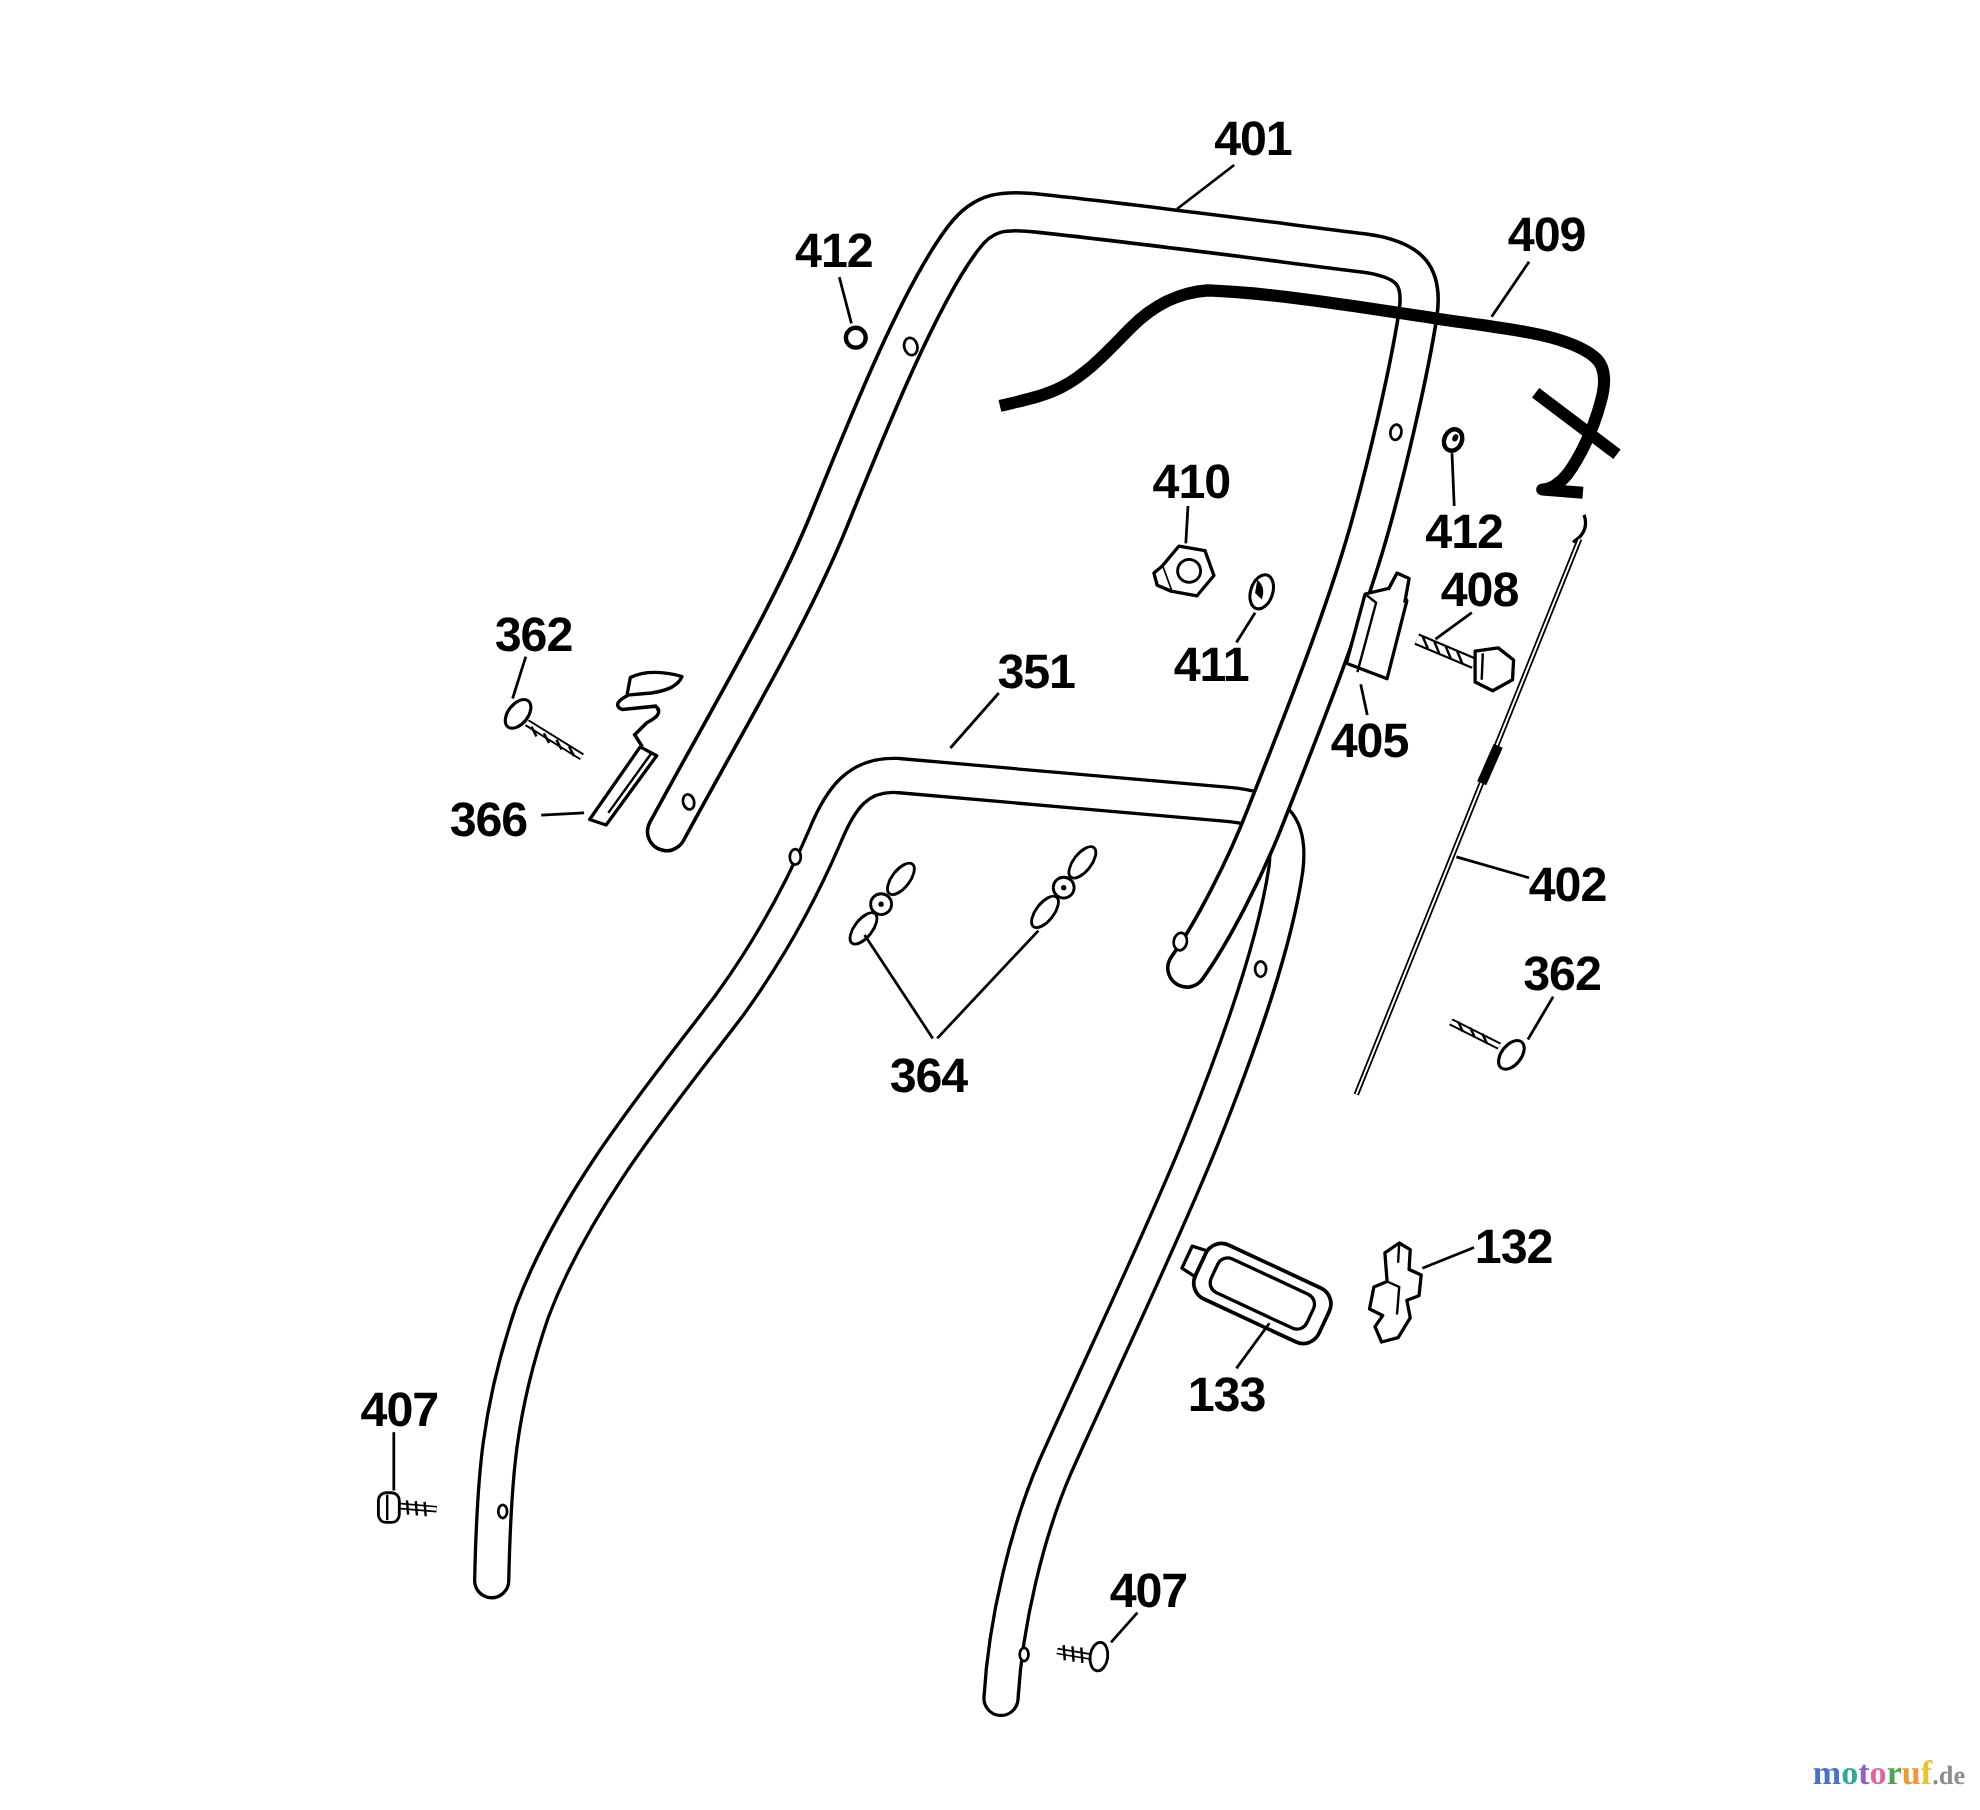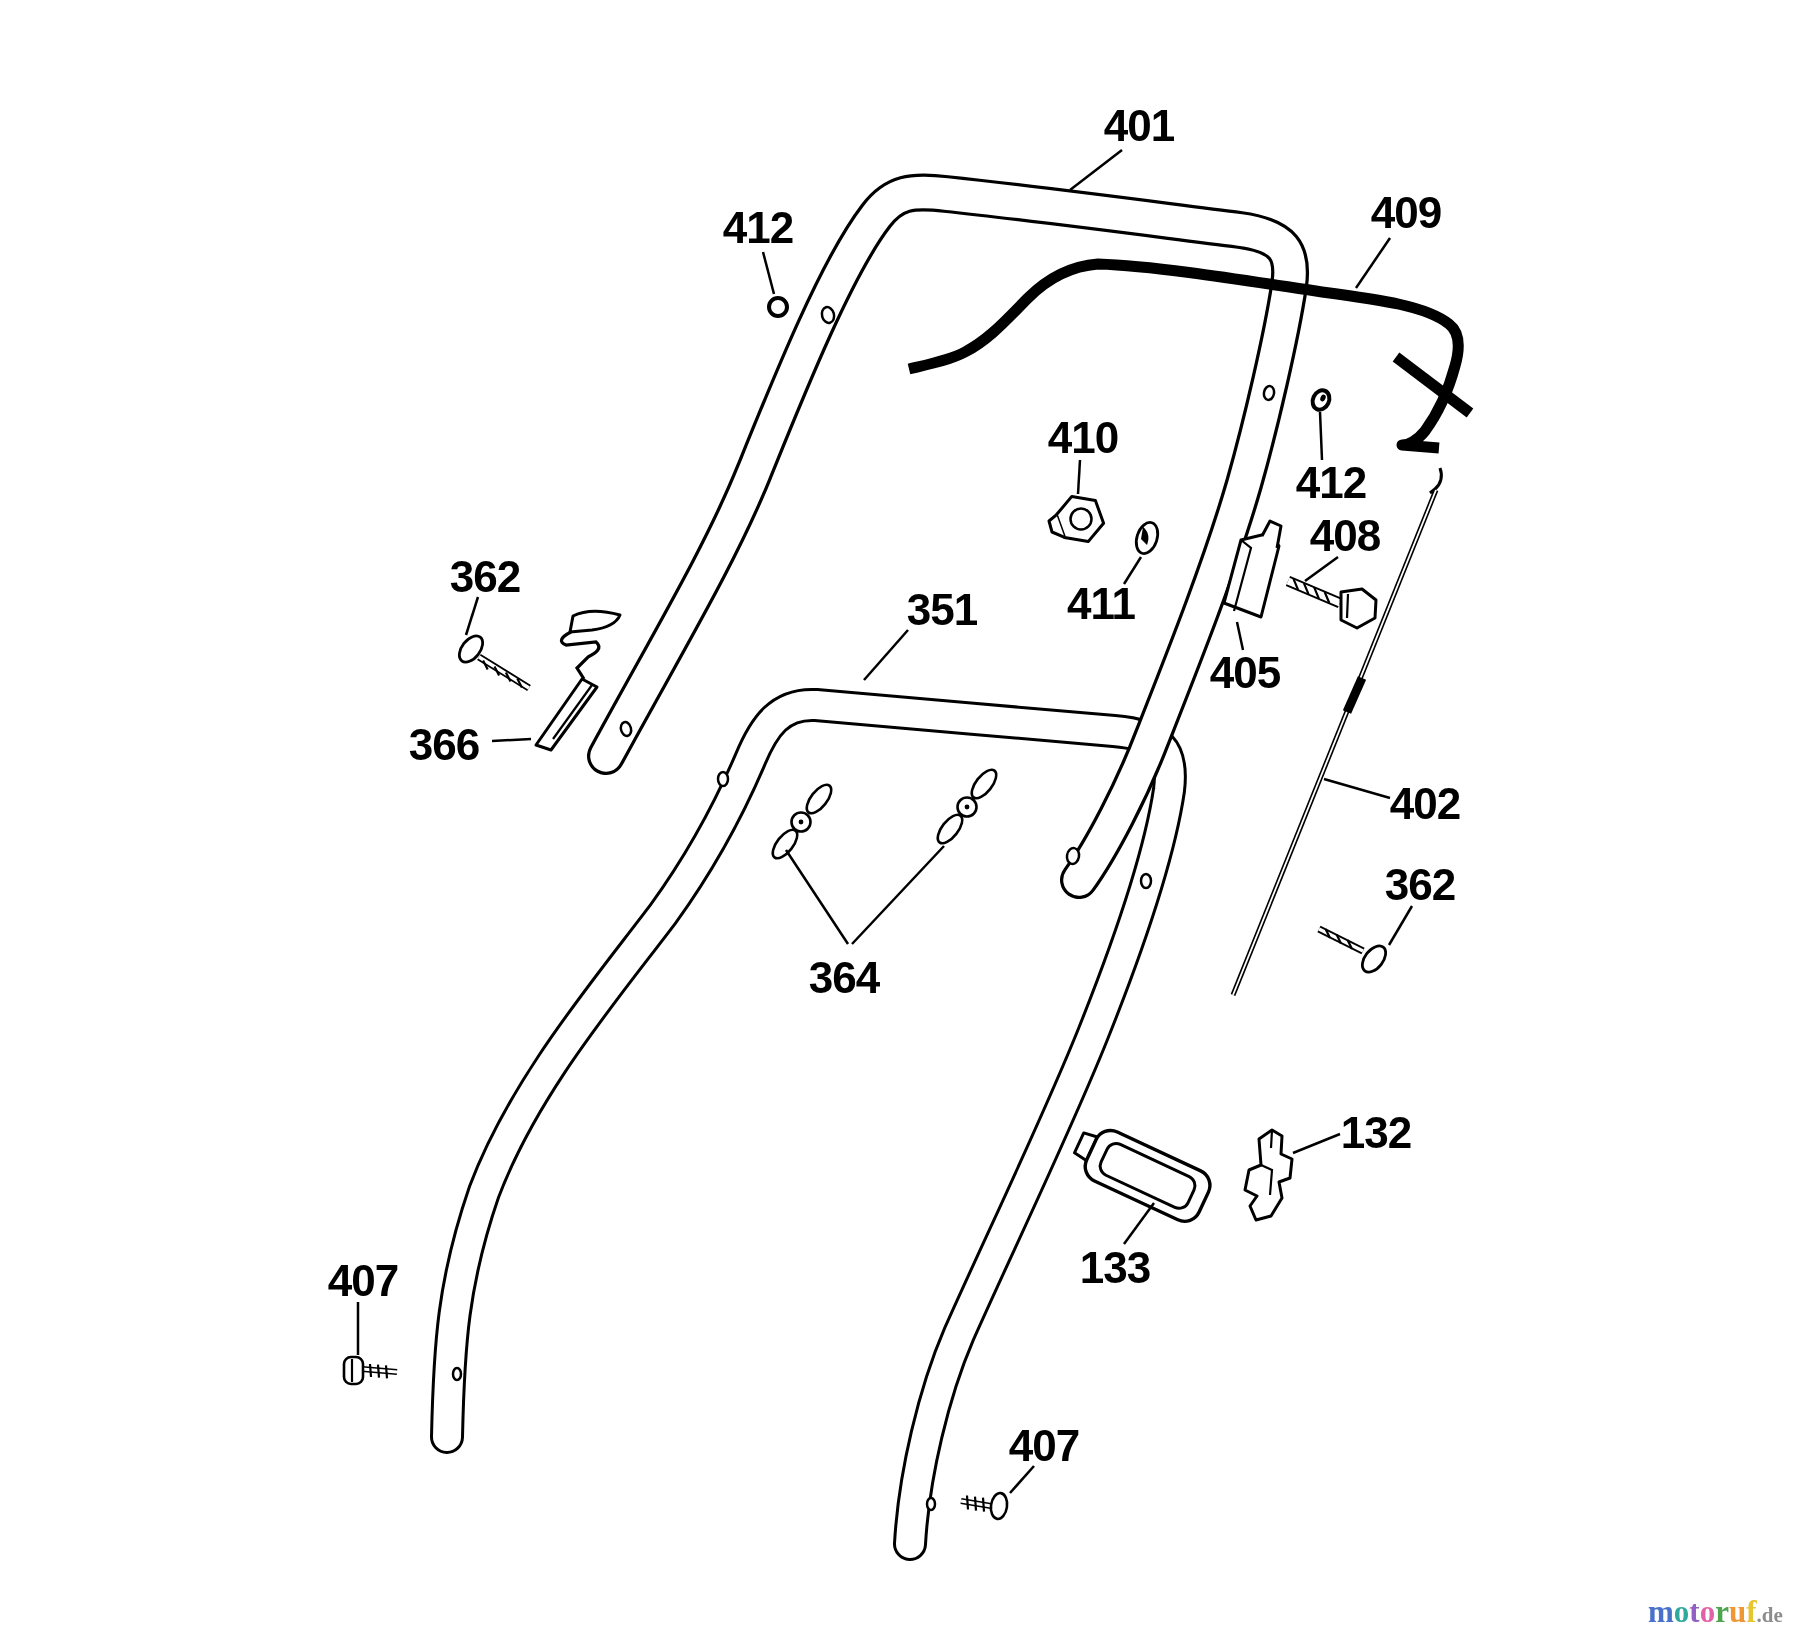--- a/index.html
+++ b/index.html
@@ -14,21 +14,21 @@
   .tube-i { fill:none; stroke:#fff; stroke-linecap:round; stroke-linejoin:round; }
   .hole { fill:#fff; stroke:#000; stroke-width:2.5; }
   .part { fill:#fff; stroke:#000; stroke-width:3; stroke-linejoin:round; }
   .thin { fill:none; stroke:#000; stroke-width:2.2; }
   .cable { fill:none; stroke:#000; stroke-width:11; stroke-linejoin:round; stroke-linecap:butt; }
   .watermark {
     position:absolute; left:1648px; top:1594px;
     font-family:"Liberation Serif", serif; font-weight:700; font-size:31px;
     white-space:nowrap; letter-spacing:0px;
   }
-  .watermark .sfx { font-size:21px; font-weight:700; }
+  .watermark .sfx { font-size:24px; font-weight:700; }
 </style>
 </head>
 <body>
 
 <div class="canvas">
   <svg class="diagram" width="1800" height="1645" viewBox="0 0 1800 1645">
 
     <rect x="0" y="0" width="1800" height="1645" fill="#ffffff"></rect>
 
     <g>

